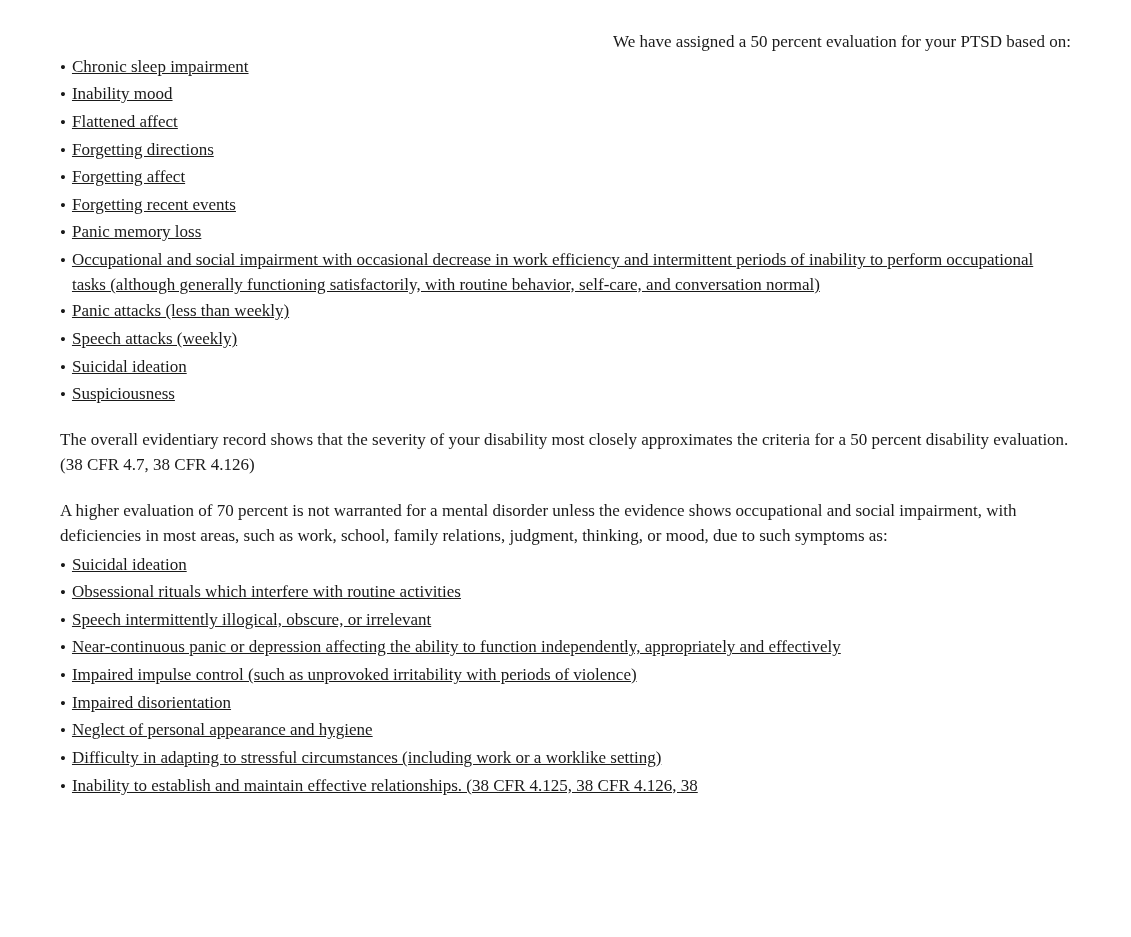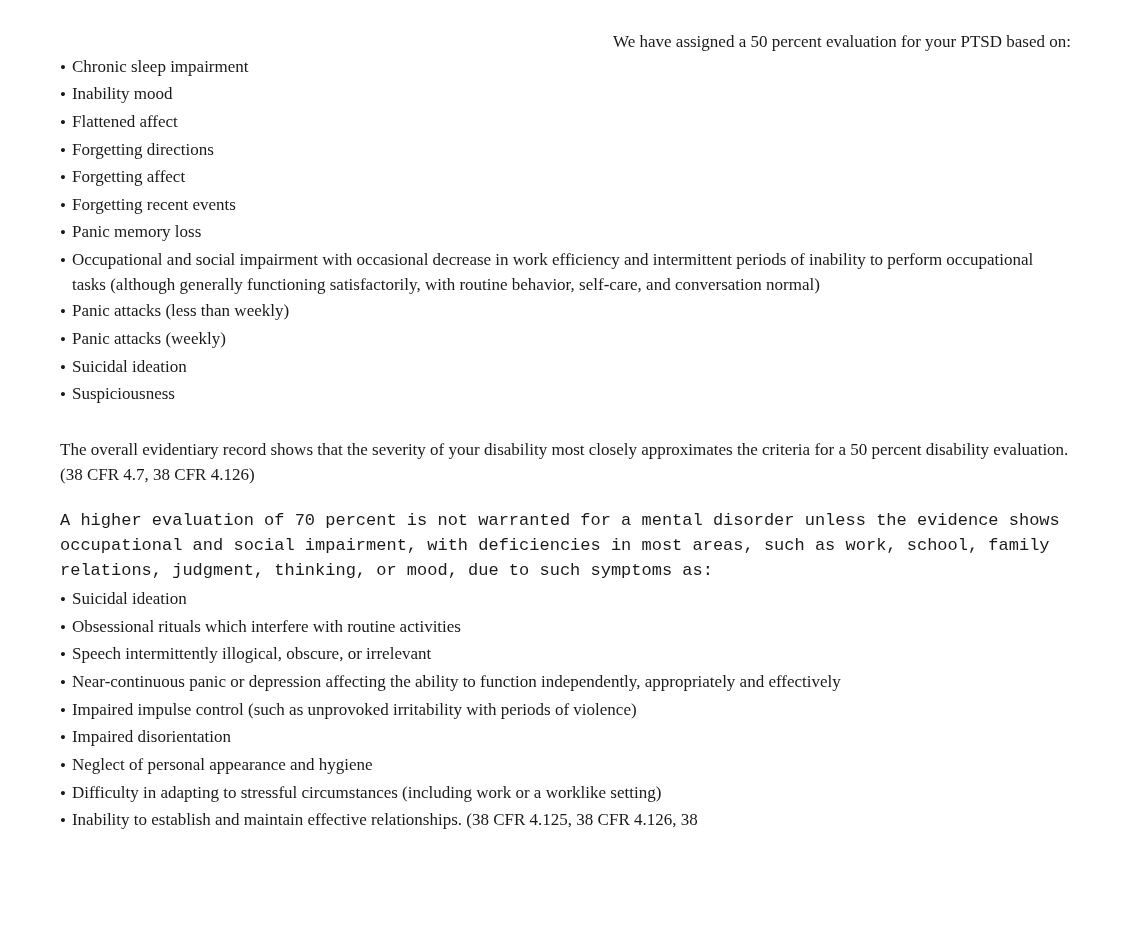--- a/index.html
+++ b/index.html
@@ -28,28 +28,28 @@
       align-items: flex-start;
       margin-bottom: 2px;
     }
     .bullet-dot {
       flex-shrink: 0;
       margin-right: 6px;
       margin-top: 1px;
     }
     .bullet-text {
       flex: 1;
+      text-decoration: underline;
     }
     .paragraph-block {
-      margin-top: 30px;
+      margin-top: 20px;
       margin-bottom: 4px;
     }
     .section-gap {
       margin-top: 22px;
-      font-family: Liberation Mono, monospace;
     }
   </style>
 </head>
 <body>
 
 <div class="content-block">
 
   <p class="intro-line">We have assigned a 50 percent evaluation for your PTSD based on:</p>
 
   <div id="bullets-50-container">
@@ -84,21 +84,21 @@
       <div class="bullet-item">
         <span class="bullet-dot">•</span>
         <span class="bullet-text">Occupational and social impairment with occasional decrease in work efficiency and intermittent periods of inability to perform occupational tasks (although generally functioning satisfactorily, with routine behavior, self-care, and conversation normal)</span>
       </div>
       <div class="bullet-item">
         <span class="bullet-dot">•</span>
         <span class="bullet-text">Panic attacks (less than weekly)</span>
       </div>
       <div class="bullet-item">
         <span class="bullet-dot">•</span>
-        <span class="bullet-text">Panic attacks (weekly)</span>
+        <span class="bullet-text">Speech attacks (weekly)</span>
       </div>
       <div class="bullet-item">
         <span class="bullet-dot">•</span>
         <span class="bullet-text">Suicidal ideation</span>
       </div>
       <div class="bullet-item">
         <span class="bullet-dot">•</span>
         <span class="bullet-text">Suspiciousness</span>
       </div>
     </div>

